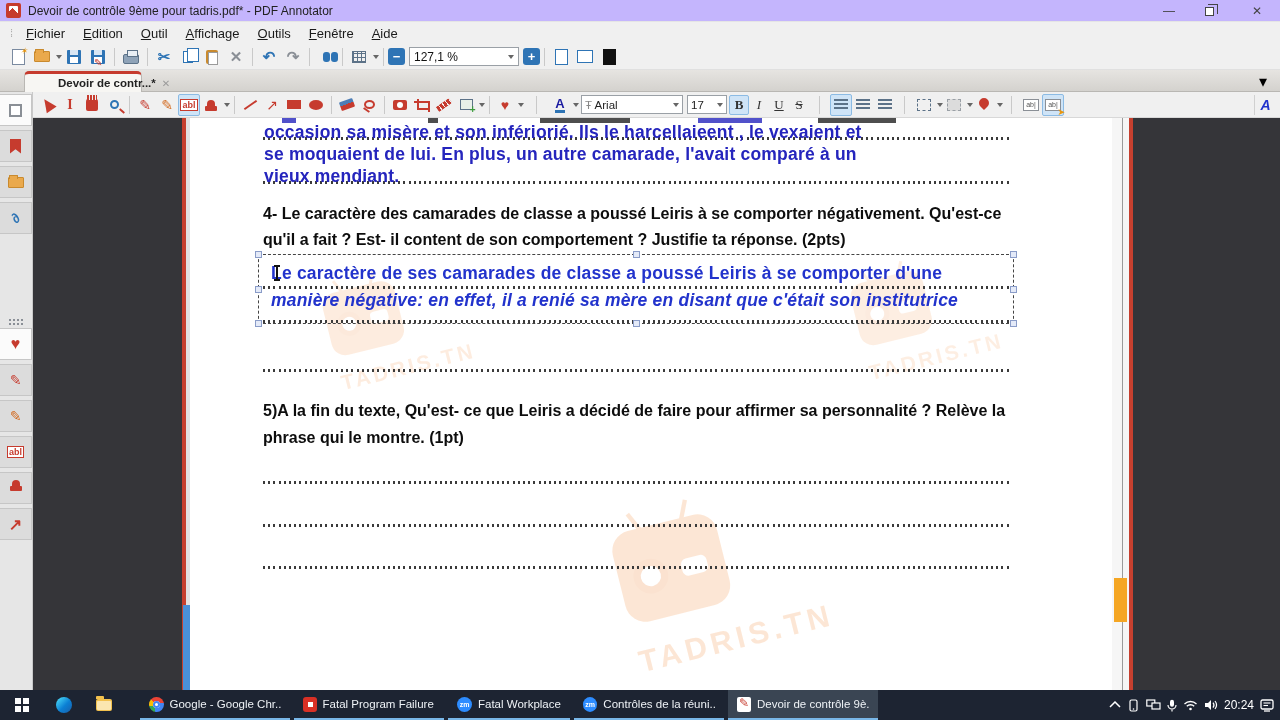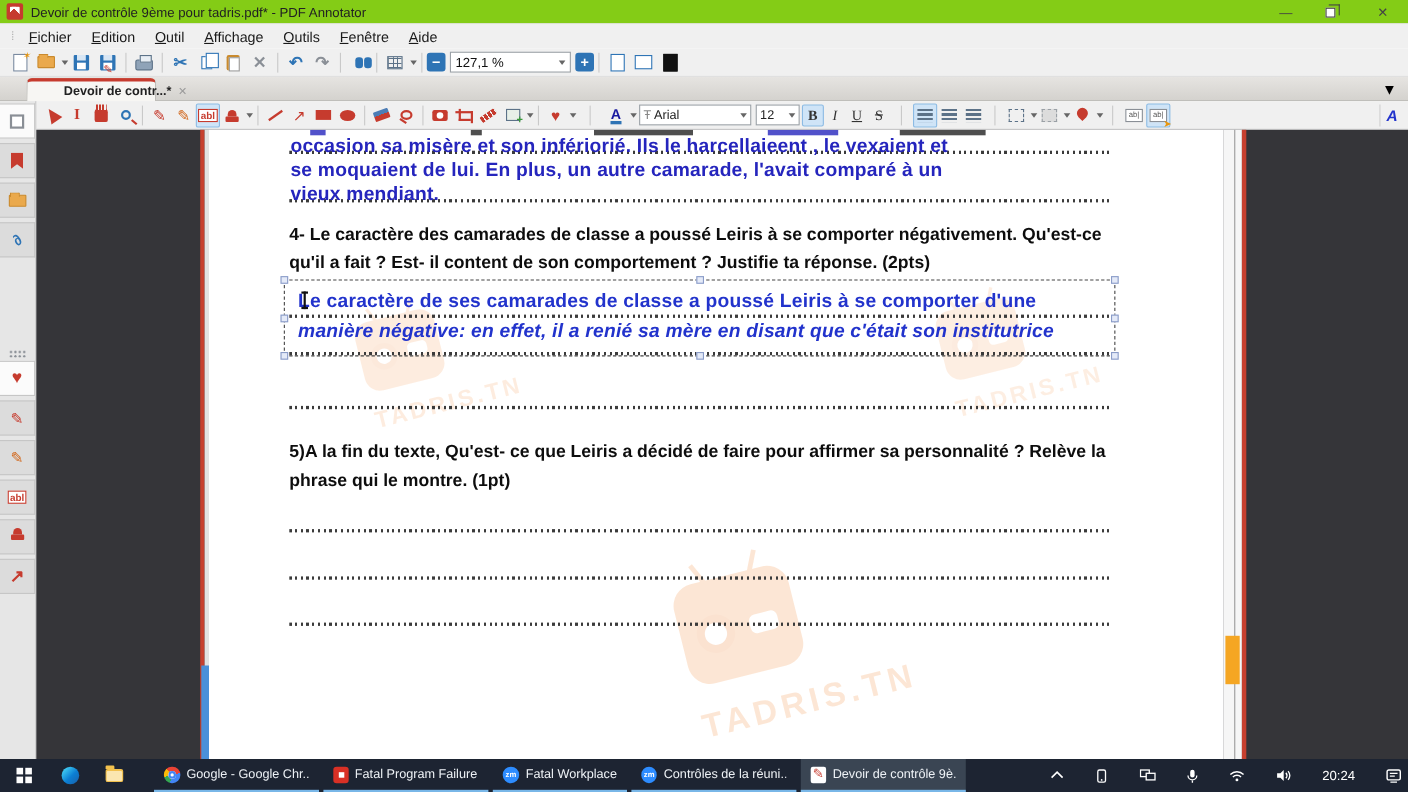--- a/index.html
+++ b/index.html
@@ -1,21 +1,21 @@
 <!DOCTYPE html>
 <html><head>
 <meta charset="utf-8">
 <style>
   * { margin:0; padding:0; box-sizing:border-box; }
   html,body { width:1280px; height:720px; overflow:hidden; font-family:"Liberation Sans",sans-serif; }
   #screen { position:relative; width:1280px; height:720px; background:#fff; }
   .abs { position:absolute; }
 
   
-  #titlebar { left:0; top:0; width:1280px; height:22px; background:#84cc16; border-bottom:1px solid #e5e5e5; }
+  #titlebar { left:0; top:0; width:1280px; height:22px; background:#c4b5fd; border-bottom:1px solid #e5e5e5; }
   #app-icon { left:6px; top:3px; width:15px; height:15px; background:#c63b2e; border-radius:2px; }
   #app-icon::after { content:""; position:absolute; left:3px; top:3px; width:9px; height:9px;
     background:linear-gradient(135deg,#fff 0 30%,transparent 30%),linear-gradient(45deg,transparent 60%,#fff 60%);
     border-radius:1px; }
   #title-text { left:28px; top:4px; font-size:12px; color:#222; white-space:nowrap; }
   .cap-btn { top:0; width:34px; height:22px; display:flex; align-items:center; justify-content:center; color:#444; font-size:12px; }
   #btn-min { left:1152px; } #btn-restore { left:1192px; } #btn-close { left:1240px; }
   .restore-glyph { width:9px; height:9px; border:1px solid #444; position:relative; background:#fff; }
   .restore-glyph::before { content:""; position:absolute; left:2px; top:-4px; width:9px; height:9px; border:1px solid #444; border-left:none; border-bottom:none; }
 
@@ -160,21 +160,21 @@
   .task-btn.active { background:#3a4553; }
   .task-btn .tlabel { color:#eef2f6; font-size:11.5px; white-space:nowrap; overflow:hidden; }
   .chrome-ic { width:15px; height:15px; border-radius:50%;
     background:conic-gradient(from -45deg,#ea4335 0 120deg,#4285f4 0 240deg,#34a853 0 300deg,#fbbc05 0); position:relative; }
   .chrome-ic::after { content:""; position:absolute; left:4px; top:4px; width:7px; height:7px; background:#fff; border-radius:50%; box-shadow:inset 0 0 0 2px #4285f4; }
   .err-ic { width:15px; height:15px; border-radius:3px; background:#d93025; position:relative; }
   .err-ic::after { content:""; position:absolute; left:5px; top:5px; width:5px; height:5px; background:#fff; }
   .zm-ic { width:15px; height:15px; border-radius:50%; background:#2d8cff; color:#fff; font-size:7px; font-weight:bold; display:flex; align-items:center; justify-content:center; }
   .pdfa-ic { width:15px; height:15px; border-radius:2px; background:#fff; position:relative; }
   .pdfa-ic::after { content:"✎"; position:absolute; left:2px; top:-1px; color:#c63b2e; font-size:12px; }
-  #tray { position:absolute; right:6px; top:690px; height:30px; display:flex; align-items:center; gap:28px; color:#fff; }
+  #tray { position:absolute; right:6px; top:690px; height:30px; display:flex; align-items:center; gap:6px; color:#fff; }
   #tray svg { display:block; }
   #tray-time { font-size:12px; color:#fff; }
 </style>
 </head>
 <body>
 
 <div id="screen">
 
   <div class="abs" id="titlebar">
     <div class="abs" id="app-icon"></div>
@@ -351,21 +351,21 @@
     <span class="vsep" style="margin:0 12px;"></span>
     <span class="tool">
         <span class="acolor">A</span>
       </span>
     <span class="caret"></span>
     <span class="combo" style="width:102px;">
       <span class="val"><i style="font-style:normal;color:#888;">Ŧ</i> <i style="font-style:normal;">Arial</i></span>
       <span class="caret"></span>
     </span>
     <span class="combo" style="width:40px;">
-      <span class="val">12</span>
+      <span class="val">17</span>
       <span class="caret"></span>
     </span>
     <span class="fmt active" style="font-weight:bold;">B</span>
     <span class="fmt" style="font-style:italic;">I</span>
     <span class="fmt" style="text-decoration:underline;">U</span>
     <span class="fmt" style="text-decoration:line-through;">S</span>
     <span class="vsep" style="margin:0 10px;"></span>
     <span class="tool active">
         <span class="align-ic"></span>
       </span>

